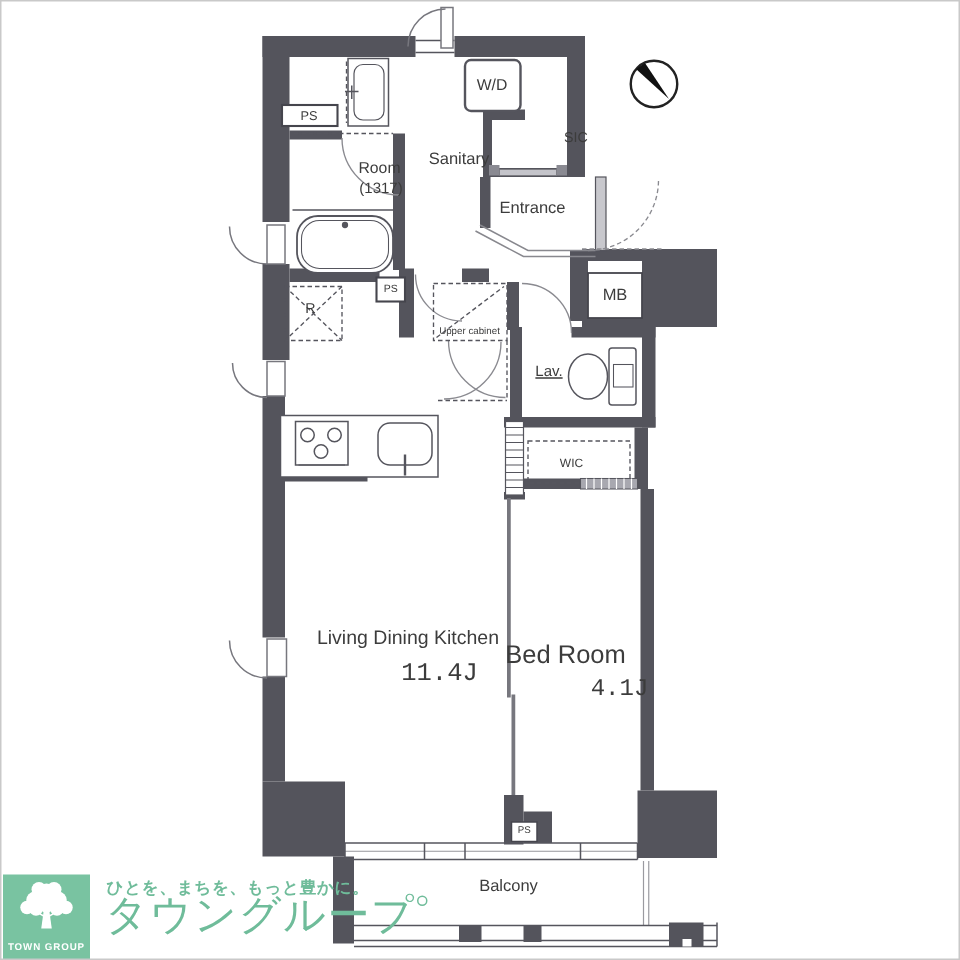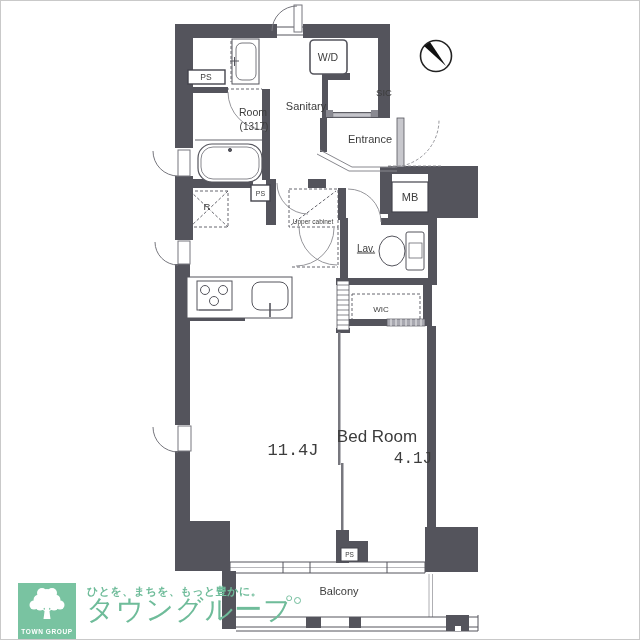--- a/index.html
+++ b/index.html
@@ -3,21 +3,21 @@
 <meta charset="utf-8">
 <style>
   html,body{margin:0;padding:0;background:#fff;}
   #canvas{position:relative;width:640px;height:640px;background:#fff;overflow:hidden;
           font-family:"Liberation Sans",sans-serif;}
   #frame{position:absolute;inset:0;border:1px solid #c9c9c9;pointer-events:none;z-index:5;}
   #plan-svg{position:absolute;left:0;top:0;z-index:1;}
   .lbl{position:absolute;transform:translate(-50%,-50%);white-space:nowrap;color:#3c3c3c;z-index:2;}
   .serif{font-family:Liberation Mono, monospace;margin-left:22px;}
   
-  #logo{position:absolute;left:0;top:580px;width:300px;height:60px;z-index:3;margin-left:16px;}
+  #logo{position:absolute;left:0;top:580px;width:300px;height:60px;z-index:3;}
   #logo-square{position:absolute;left:2px;top:3px;width:58px;height:57px;background:#79c3a1;}
   #logo-town{position:absolute;left:0;right:0;bottom:5px;text-align:center;color:#fff;
              font-size:6.5px;font-weight:bold;letter-spacing:.6px;}
   #logo-tree{position:absolute;left:50%;top:4px;transform:translateX(-50%);}
   #tagline{position:absolute;left:71px;top:4px;color:#6fbc9a;font-size:11px;font-weight:bold;letter-spacing:.5px;}
   #brand{position:absolute;left:70px;top:16px;color:#6fbc9a;font-size:28px;font-weight:normal;letter-spacing:1px;line-height:1;}
   #brand .reg{display:inline-block;width:5px;height:5px;border:1.2px solid #6fbc9a;border-radius:50%;
               vertical-align:top;margin-top:1px;margin-left:1px;}
 </style>
 </head>
@@ -172,27 +172,28 @@
       <polygon points="424,46 430,42 446,66" fill="#111"></polygon>
     </g>
   </svg>
 
   <div class="lbl" style="left:206px;top:77px;font-size:8.5px;">PS</div>
   <div class="lbl" style="left:253px;top:112px;font-size:10.5px;">Room</div>
   <div class="lbl" style="left:254px;top:126px;font-size:10px;">(1317)</div>
   <div class="lbl" style="left:306px;top:106px;font-size:11px;">Sanitary</div>
   <div class="lbl" style="left:328px;top:57px;font-size:10.5px;">W/D</div>
   <div class="lbl" style="left:384px;top:92px;font-size:9.5px;">SIC</div>
-  <div class="lbl" style="left:355px;top:139px;font-size:11px;margin-left:15px;">Entrance</div>
+  <div class="lbl" style="left:355px;top:139px;font-size:11px;">Entrance</div>
   <div class="lbl" style="left:410px;top:197px;font-size:11px;">MB</div>
   <div class="lbl" style="left:260.5px;top:193px;font-size:7px;">PS</div>
   <div class="lbl" style="left:313px;top:221px;font-size:6.5px;">Upper cabinet</div>
   <div class="lbl" style="left:366px;top:248px;font-size:10px;text-decoration:underline;">Lav.</div>
   <div class="lbl" style="left:207px;top:206px;font-size:9.5px;">R</div>
   <div class="lbl" style="left:381px;top:309px;font-size:8px;">WIC</div>
+  <div class="lbl" style="left:272px;top:425px;font-size:13px;">Living Dining Kitchen</div>
   <div class="lbl serif" style="left:271px;top:450px;font-size:17px;">11.4J</div>
   <div class="lbl" style="left:377px;top:437px;font-size:17px;">Bed Room</div>
   <div class="lbl serif" style="left:391px;top:459px;font-size:16px;">4.1J</div>
   <div class="lbl" style="left:349.5px;top:554px;font-size:6.5px;">PS</div>
   <div class="lbl" style="left:339px;top:591px;font-size:11px;">Balcony</div>
 
   <div id="logo">
     <div id="logo-square">
       <svg id="logo-tree" width="44" height="36" viewBox="-22 -20 44 36">
         <g fill="#fff">

